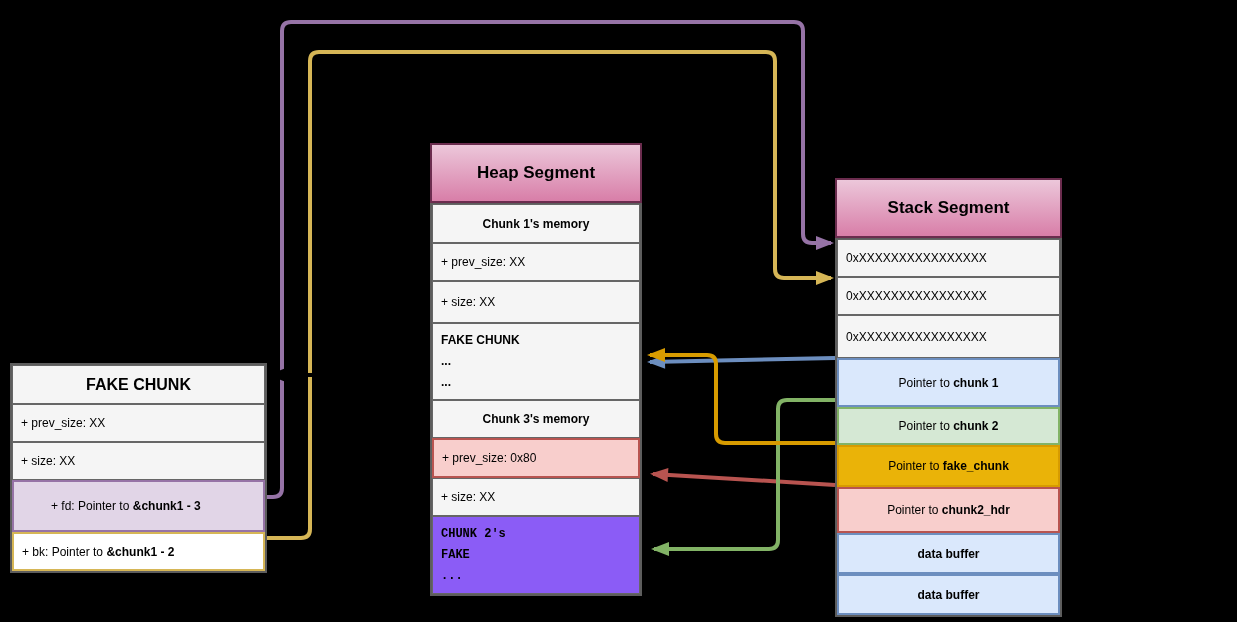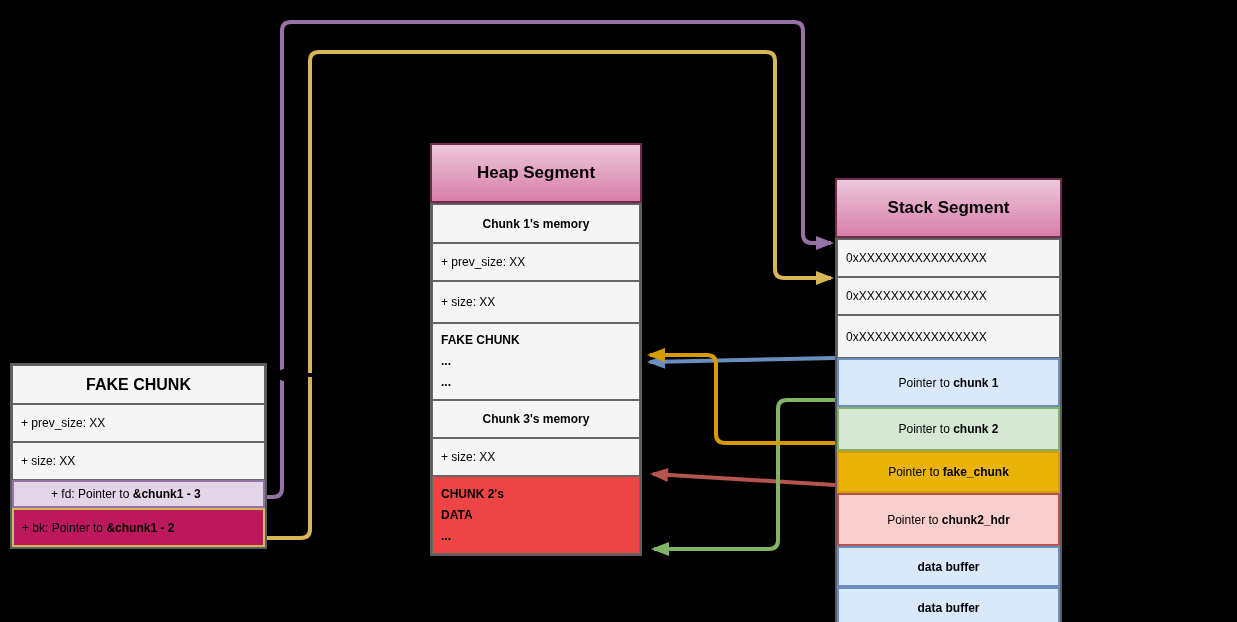--- a/index.html
+++ b/index.html
@@ -45,24 +45,24 @@
 
   <div class="table" id="fake-table">
     <div class="rows" id="fake-rows">
       <div class="row center" id="fake-title" style="background: rgb(245, 245, 245); border: 1px solid rgb(102, 102, 102);">FAKE CHUNK</div>
     <div class="row left" style="height: 38px; background: rgb(245, 245, 245); border: 1px solid rgb(102, 102, 102);">
           <span class="txt"><span>+ prev_size: XX</span></span>
         </div>
         <div class="row left" style="height: 38px; background: rgb(245, 245, 245); border: 1px solid rgb(102, 102, 102);">
           <span class="txt"><span>+ size: XX</span></span>
         </div>
-        <div class="row left" style="height: 28px; background: rgb(225, 213, 231); border: 2px solid rgb(150, 115, 166); padding-left: 37px;">
+        <div class="row left" style="height: 52px; background: rgb(225, 213, 231); border: 2px solid rgb(150, 115, 166); padding-left: 37px;">
           <span class="txt"><span>+ fd: Pointer to </span><span class="b">&amp;chunk1 - 3</span></span>
         </div>
-        <div class="row left" style="height: 39px; background: #be185d; border: 2px solid rgb(214, 182, 86);">
+        <div class="row left" style="height: 39px; background: #ffffff; border: 2px solid rgb(214, 182, 86);">
           <span class="txt"><span>+ bk: Pointer to </span><span class="b">&amp;chunk1 - 2</span></span>
         </div>
       </div>
   </div>
 
   <div class="table" id="heap-table">
     <div class="seg-header" id="heap-header" style="background: linear-gradient(rgb(236, 199, 218), rgb(216, 126, 168)); border-color: rgb(107, 44, 78);">
       <span>Heap Segment</span>
     </div>
     <div class="rows" id="heap-rows">
@@ -78,27 +78,30 @@
         <div class="row left bold" style="height: 77px; background: rgb(245, 245, 245); border: 1px solid rgb(102, 102, 102);">
           <div class="lines">
             <div>FAKE CHUNK</div>
             <div>...</div>
             <div>...</div>
           </div>
         </div>
         <div class="row center bold" style="height: 38px; background: rgb(245, 245, 245); border: 1px solid rgb(102, 102, 102);">
           <span class="txt"><span>Chunk 3's memory</span></span>
         </div>
+        <div class="row left" style="height: 40px; background: rgb(248, 206, 204); border: 2px solid rgb(184, 84, 80);">
+          <span class="txt"><span>+ prev_size: 0x80</span></span>
+        </div>
         <div class="row left" style="height: 38px; background: rgb(245, 245, 245); border: 1px solid rgb(102, 102, 102);">
           <span class="txt"><span>+ size: XX</span></span>
         </div>
-        <div class="row left bold" style="height: 78px; background: #ef4444; border: 1px solid rgb(102, 102, 102);">
+        <div class="row left bold" style="height: 78px; background: #8b5cf6; border: 1px solid rgb(102, 102, 102); font-family: Liberation Mono, monospace;">
           <div class="lines">
             <div>CHUNK 2's</div>
-            <div>DATA</div>
+            <div>FAKE</div>
             <div>...</div>
           </div>
         </div>
       </div>
   </div>
 
   <div class="table" id="stack-table">
     <div class="seg-header" id="stack-header" style="background: linear-gradient(rgb(236, 199, 218), rgb(216, 126, 168)); border-color: rgb(107, 44, 78);">
       <span>Stack Segment</span>
     </div>
@@ -108,27 +111,27 @@
         </div>
         <div class="row left" style="height: 38px; background: rgb(245, 245, 245); border: 1px solid rgb(102, 102, 102);">
           <span class="txt"><span>0xXXXXXXXXXXXXXXXX</span></span>
         </div>
         <div class="row left" style="height: 43px; background: rgb(245, 245, 245); border: 1px solid rgb(102, 102, 102);">
           <span class="txt"><span>0xXXXXXXXXXXXXXXXX</span></span>
         </div>
         <div class="row center" style="height: 49px; background: rgb(218, 232, 252); border: 2px solid rgb(108, 142, 191);">
           <span class="txt"><span>Pointer to </span><span class="b">chunk 1</span></span>
         </div>
-        <div class="row center" style="height: 44px; background: rgb(213, 232, 212); border: 2px solid rgb(130, 179, 102);">
+        <div class="row center" style="height: 38px; background: rgb(213, 232, 212); border: 2px solid rgb(130, 179, 102);">
           <span class="txt"><span>Pointer to </span><span class="b">chunk 2</span></span>
         </div>
         <div class="row center" style="height: 42px; background: #eab308; border: 2px solid rgb(215, 155, 0);">
           <span class="txt"><span>Pointer to </span><span class="b">fake_chunk</span></span>
         </div>
-        <div class="row center" style="height: 53px; background: rgb(248, 206, 204); border: 2px solid rgb(184, 84, 80);">
+        <div class="row center" style="height: 46px; background: rgb(248, 206, 204); border: 2px solid rgb(184, 84, 80);">
           <span class="txt"><span>Pointer to </span><span class="b">chunk2_hdr</span></span>
         </div>
         <div class="row center bold" style="height: 41px; background: rgb(218, 232, 252); border: 2px solid rgb(108, 142, 191);">
           <span class="txt"><span>data buffer</span></span>
         </div>
         <div class="row center bold" style="height: 41px; background: rgb(218, 232, 252); border: 2px solid rgb(108, 142, 191);">
           <span class="txt"><span>data buffer</span></span>
         </div>
       </div>
   </div>

